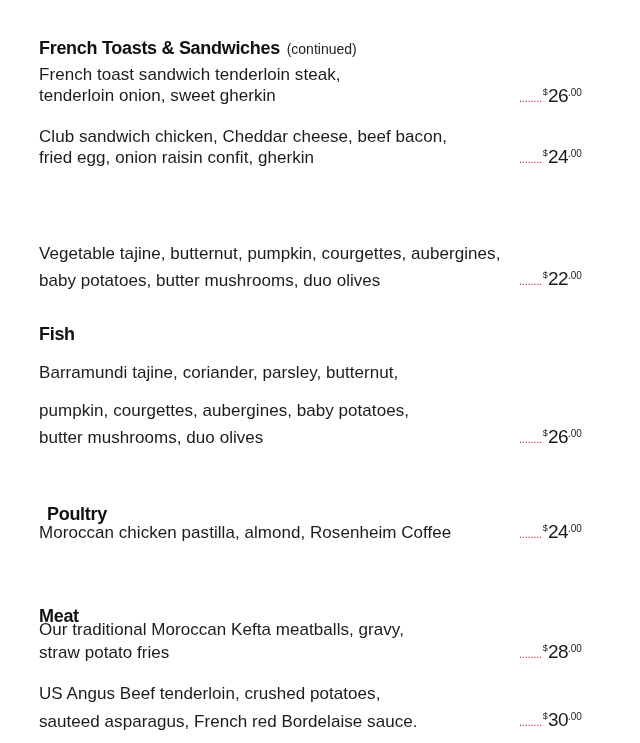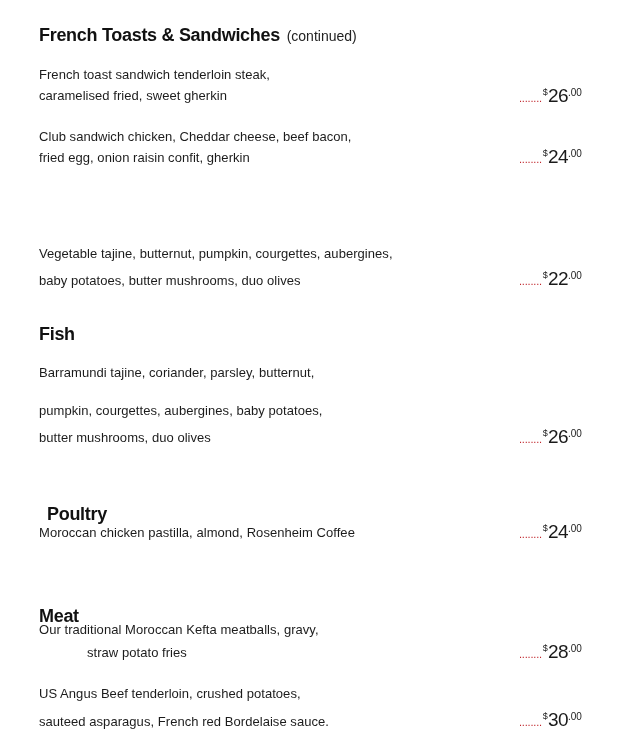--- a/index.html
+++ b/index.html
@@ -33,21 +33,21 @@
     .section-title .note {
       font-weight: normal;
       font-size: 14px;
       color: #222;
       letter-spacing: 0;
       margin-left: 2px;
     }
     .item-line {
       position: absolute;
       left: 39px;
-      font-size: 13px;
+      font-size: 17px;
       line-height: 20px;
       color: #1c1c1c;
       white-space: nowrap;
       letter-spacing: 0.05px;
     }
     .price {
       position: absolute;
       left: 519px;
       white-space: nowrap;
       line-height: 20px;
@@ -77,28 +77,28 @@
       position: relative;
       top: -6px;
       margin-left: 0px;
     }
   </style>
 </head>
 <body>
 
 <div class="menu">
 
-  <h2 class="section-title" style="top:24px;">
+  <h2 class="section-title" style="top:37px;">
     <span>French Toasts &amp; Sandwiches</span>
     <span class="note">(continued)</span>
   </h2>
 
   <div>
     <div class="item-line" style="top:65px;">French toast sandwich tenderloin steak,</div>
-    <div class="item-line" style="top:86px;">caramelised fried, sweet gherkin</div>
+    <div class="item-line" style="top:86px;">tenderloin onion, sweet gherkin</div>
     <div class="price" style="top:86px;">
       <span class="dots">........</span>
       <span class="dollar">$</span>
       <span class="amount">26</span>
       <span class="cents">.00</span>
     </div>
   </div>
 
   <div>
     <div class="item-line" style="top:127px;">Club sandwich chicken, Cheddar cheese, beef bacon,</div>
@@ -152,21 +152,21 @@
       <span class="cents">.00</span>
     </div>
   </div>
 
   <h2 class="section-title" style="top:582px;margin-top:23px;">
     <span>Meat</span>
   </h2>
 
   <div>
     <div class="item-line" style="top:620px;">Our traditional Moroccan Kefta meatballs, gravy,</div>
-    <div class="item-line" style="top:643px;margin-left:48px;">straw potato fries</div>
+    <div class="item-line" style="top:643px;">straw potato fries</div>
     <div class="price" style="top:642px;">
       <span class="dots">........</span>
       <span class="dollar">$</span>
       <span class="amount">28</span>
       <span class="cents">.00</span>
     </div>
   </div>
 
   <div>
     <div class="item-line" style="top:684px;text-align:right;">US Angus Beef tenderloin, crushed potatoes,</div>

